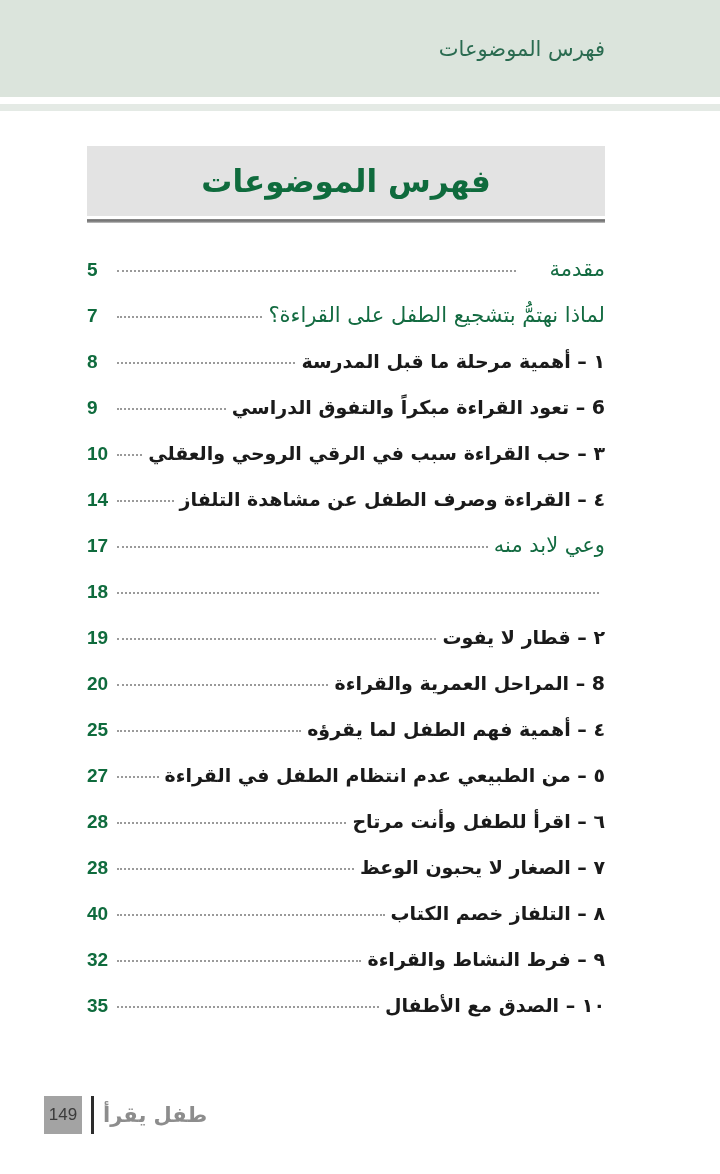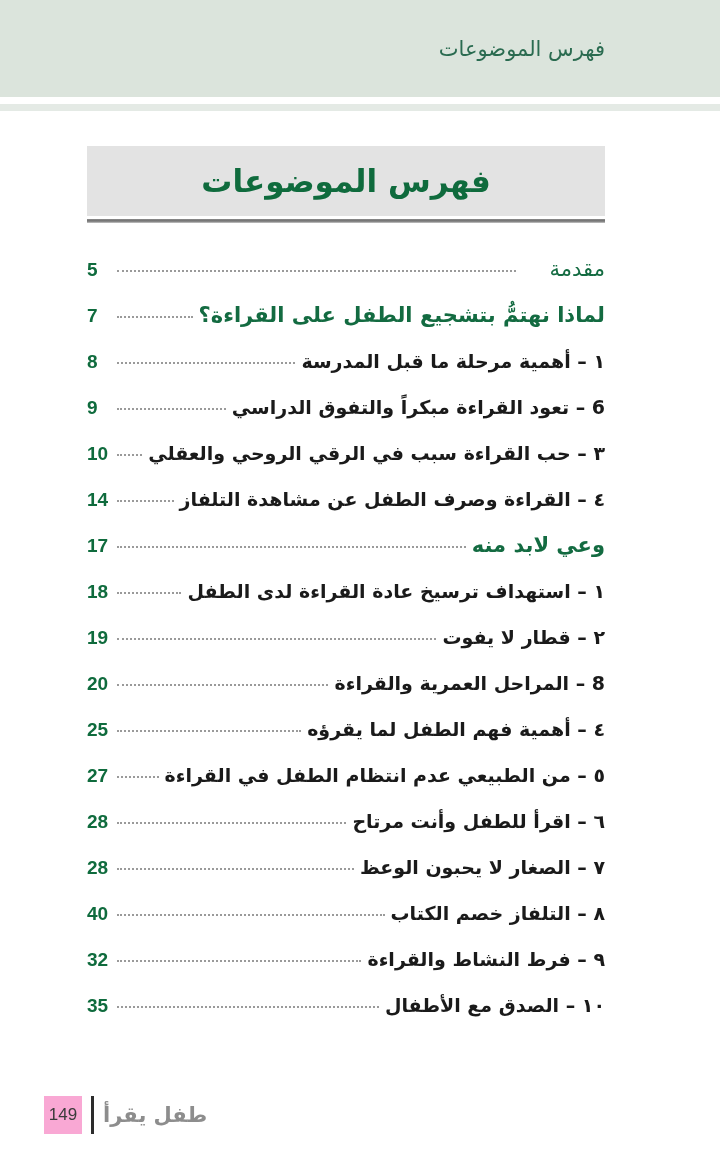--- a/index.html
+++ b/index.html
@@ -104,21 +104,21 @@
     white-space: nowrap;
     flex: 0 0 auto;
     font-size: 19px;
     color: #1a1a1a;
     font-weight: 700;
     line-height: 1;
   }
   .toc-row.level-head .toc-label {
     color: #136b41;
     font-size: 21px;
-    font-weight: 700;
+    font-weight: 400;
   }
   .toc-row.level-head.plain .toc-label {
     color: #136b41;
     font-weight: 400;
     margin-left: 28px;
   }
   .toc-dots {
     flex: 1 1 auto;
     min-width: 10px;
     margin: 0 6px;
@@ -142,21 +142,21 @@
   .page-footer {
     position: absolute;
     left: 44px;
     top: 1094px;
     display: flex;
     flex-direction: row-reverse;
     align-items: center;
     height: 42px;
   }
   .footer-pagebox {
-    background: #f9a8d4;
+    background: #a3a3a3;
     color: #3b3b3b;
     font-size: 17px;
     font-family: "Liberation Sans", sans-serif;
     width: 38px;
     height: 38px;
     display: flex;
     align-items: center;
     justify-content: center;
     box-sizing: border-box;
   }
@@ -218,21 +218,20 @@
         <span class="toc-label">٤ –  القراءة وصرف الطفل عن مشاهدة التلفاز</span>
         <span class="toc-dots"></span>
         <span class="toc-page">14</span>
       </div>
       <div class="toc-row level-head">
         <span class="toc-label">وعي لابد منه</span>
         <span class="toc-dots"></span>
         <span class="toc-page">17</span>
       </div>
       <div class="toc-row">
-        <span class="toc-label">١ –  استهداف ترسيخ عادة القراءة لدى الطفل</span>
         <span class="toc-dots"></span>
         <span class="toc-page">18</span>
       </div>
       <div class="toc-row">
         <span class="toc-label">٢ –  قطار لا يفوت</span>
         <span class="toc-dots"></span>
         <span class="toc-page">19</span>
       </div>
       <div class="toc-row">
         <span class="toc-label">8 –  المراحل العمرية والقراءة</span>

